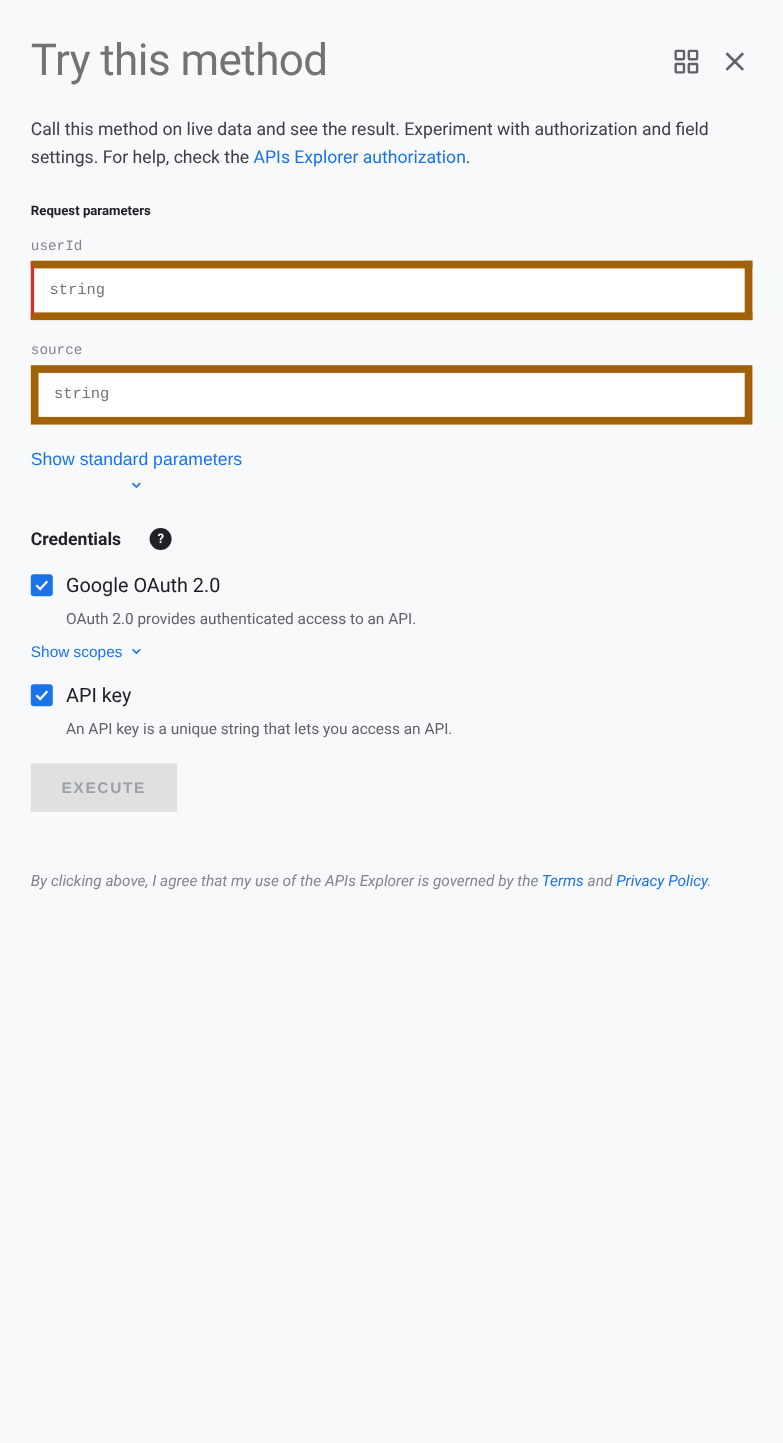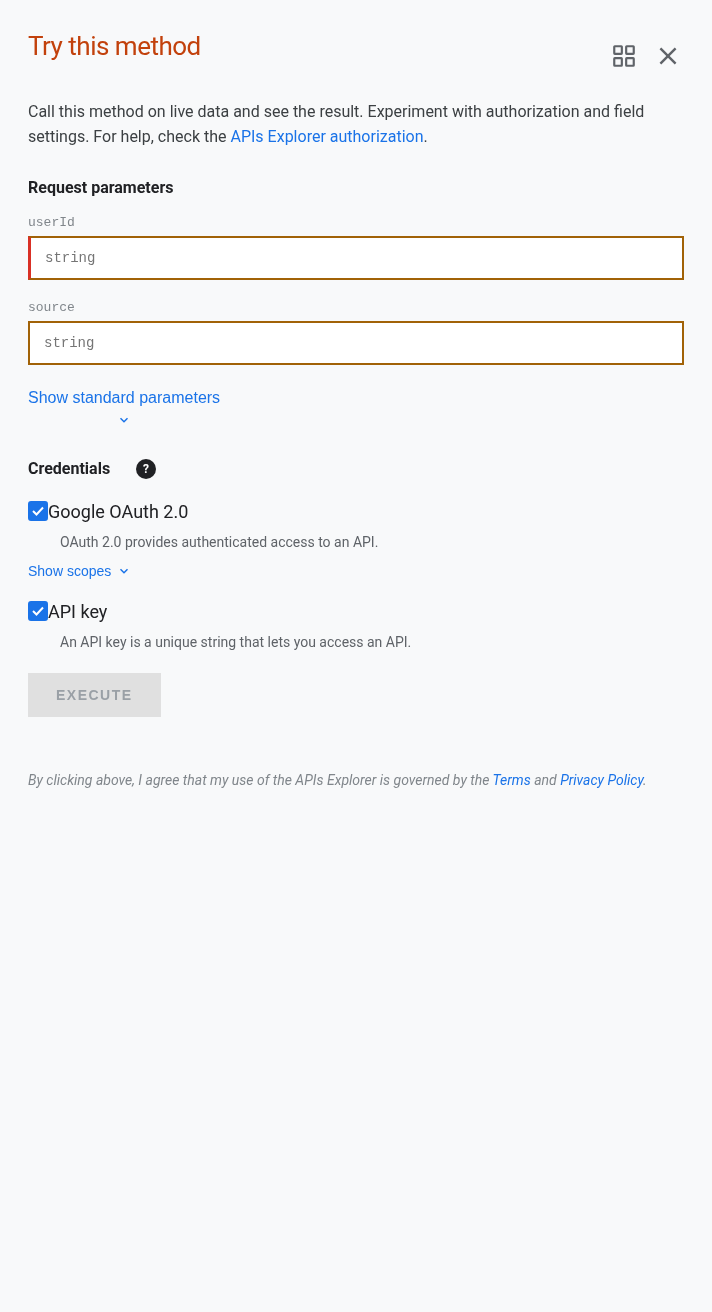--- a/index.html
+++ b/index.html
@@ -28,23 +28,23 @@
     }
 
     .panel-header {
       display: flex;
       align-items: flex-start;
       justify-content: space-between;
       margin-bottom: 28px;
     }
 
     .panel-title {
-      font-size: 26px;
+      font-size: 40px;
       font-weight: 400;
-      color: #c2410c;
+      color: #737373;
       line-height: 1.15;
       letter-spacing: -0.5px;
     }
 
     .header-icons {
       display: flex;
       gap: 12px;
       align-items: center;
       margin-top: 8px;
     }
@@ -73,41 +73,41 @@
       line-height: 1.55;
       margin-bottom: 28px;
     }
 
     .description a {
       color: #1a73e8;
       text-decoration: none;
     }
 
     .section-title {
-      font-size: 16px;
+      font-size: 12px;
       font-weight: 700;
       color: #202124;
       margin-bottom: 18px;
     }
 
     .field-group {
       margin-bottom: 20px;
     }
 
     .field-label {
       font-size: 13px;
       color: #80868b;
       font-family: 'Courier New', monospace;
       margin-bottom: 6px;
       display: block;
     }
 
     .field-input {
       width: 100%;
-      border: 2px solid #a16207;
+      border: 7px solid #a16207;
       background: #fff;
       padding: 12px 14px;
       font-size: 14px;
       color: #80868b;
       font-family: 'Courier New', monospace;
       outline: none;
     }
 
     .field-input.active-border {
       border-left: 3px solid #d93025;
@@ -162,21 +162,21 @@
       cursor: pointer;
     }
 
     .credential-item {
       margin-bottom: 20px;
     }
 
     .credential-row {
       display: flex;
       align-items: center;
-      gap: 0;
+      gap: 12px;
       margin-bottom: 10px;
     }
 
     .checkbox {
       width: 20px;
       height: 20px;
       background: #1a73e8;
       border: 2px solid #1a73e8;
       border-radius: 3px;
       display: flex;

